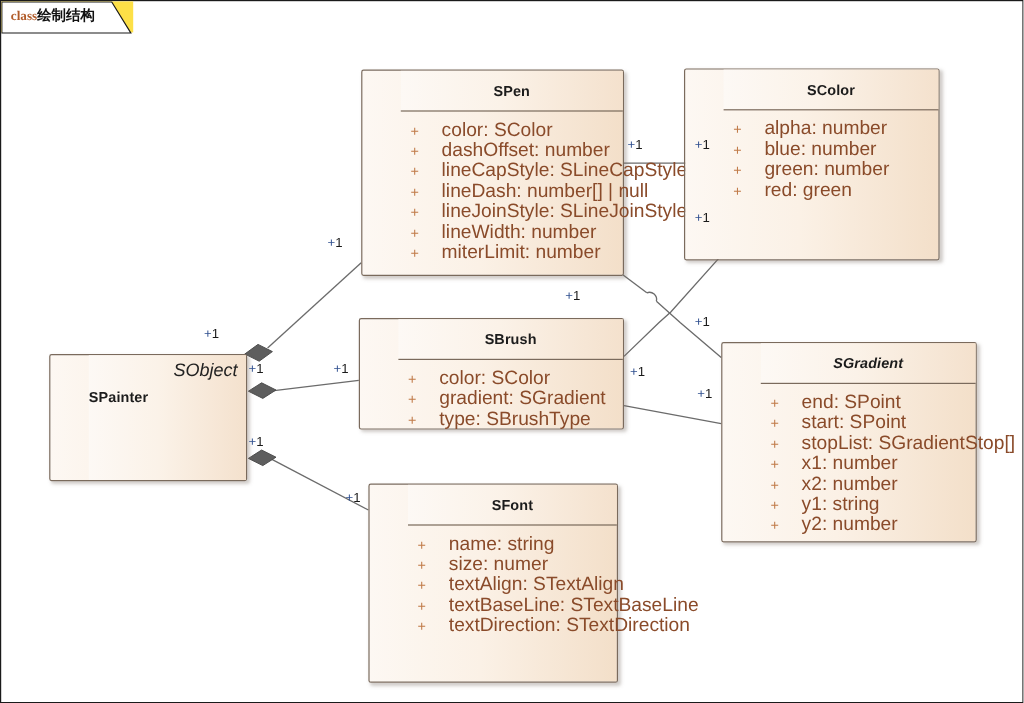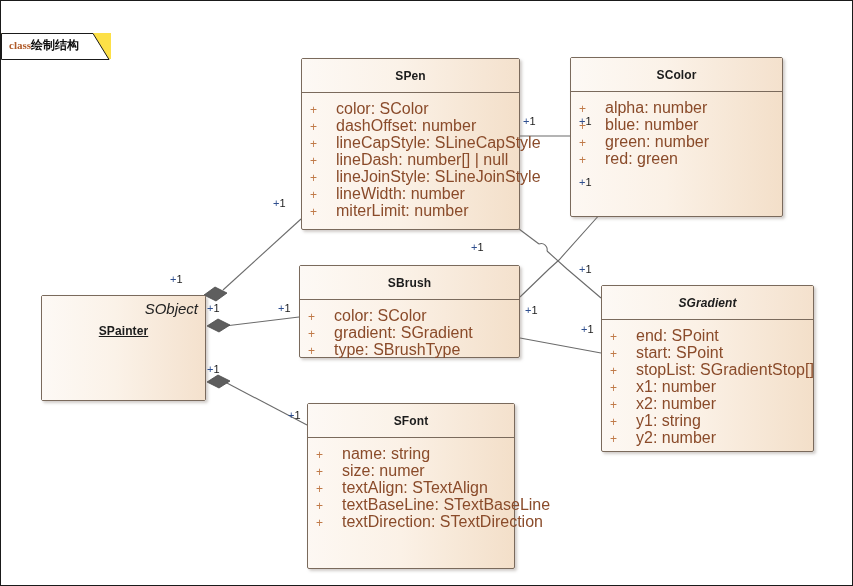--- a/index.html
+++ b/index.html
@@ -22,21 +22,20 @@
   #diagram-tab {
     position: absolute;
     left: 0px;
     top: 0px;
     width: 110px;
     height: 26px;
     box-sizing: border-box;
     border-right: none;
     background: #fde047;
     z-index: 40;
-    margin-top: 32px;
   }
   #diagram-tab .tab-shape {
     position: absolute;
     left: 0; top: 0;
   }
   #diagram-tab .tab-text {
     position: absolute;
     left: 8px;
     top: 5px;
     font-size: 12px;
@@ -68,20 +67,21 @@
 
   
   .uml-class {
     position: absolute;
     box-sizing: border-box;
     border: 1px solid #7a6a5c;
     border-radius: 2px;
     background: linear-gradient(to right, #fdf8f3 0%, #fbf1e6 45%, #f3dfc9 100%);
     box-shadow: 2px 2px 3px rgba(120,110,100,0.35);
     z-index: 10;
+    padding-left: 32px;
   }
   .uml-class .hdr {
     position: relative;
     height: 33px;
     border-bottom: 1px solid #7a6a5c;
     background: linear-gradient(to right, #fdf9f5 0%, #fbf2e8 45%, #f4e1cd 100%);
     display: flex;
     align-items: center;
     justify-content: center;
   }
@@ -128,22 +128,21 @@
   
   #class-spainter .hdr {
     border-bottom: none;
     height: 100%;
   }
   #class-spainter .cls-name {
     position: absolute;
     left: 0;
     right: 0;
     top: 28px;
-    text-align: center;
-    text-decoration: underline;
+    text-align: left;
   }
 
   
   .mult {
     position: absolute;
     font-size: 11px;
     white-space: nowrap;
     z-index: 20;
     line-height: 12px;
   }

